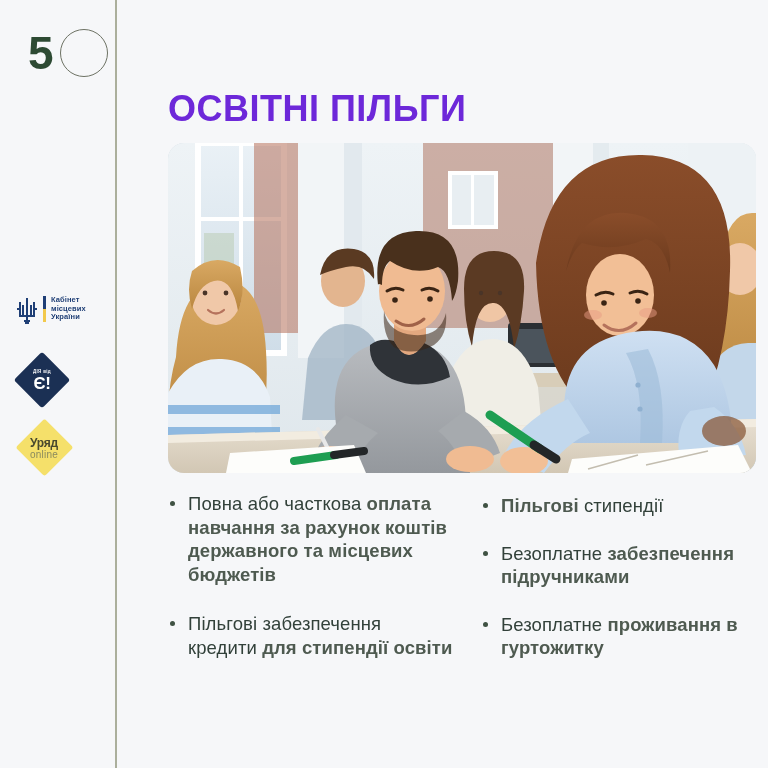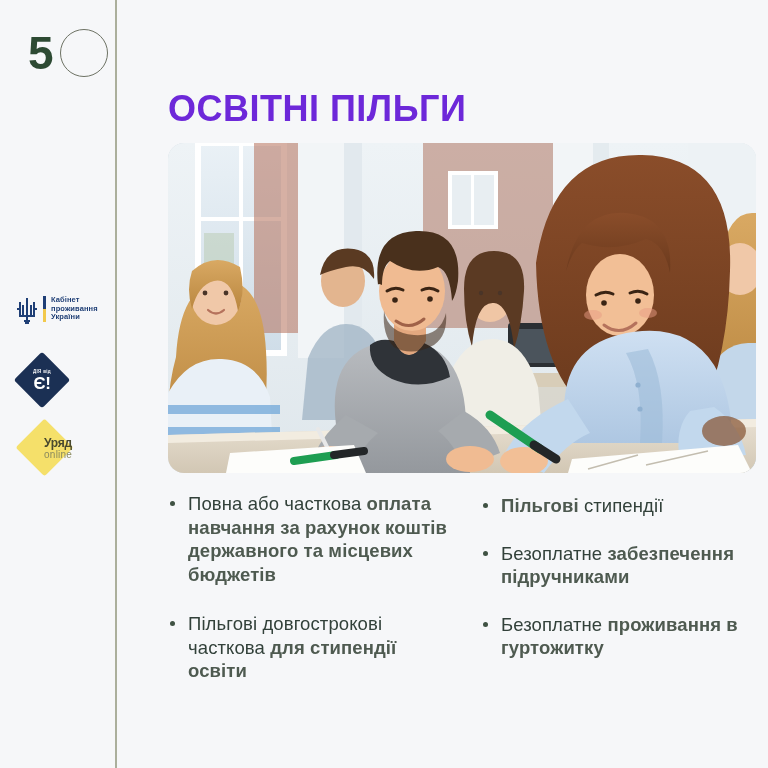--- a/index.html
+++ b/index.html
@@ -160,21 +160,21 @@
     width: 41px; height: 41px;
     background: #f5e06a;
     transform: rotate(45deg);
     border-radius: 3px;
   }
   .uryad-inner {
     position: absolute;
     inset: 0;
     display: flex;
     flex-direction: column;
-    align-items: flex-end;
+    align-items: center;
     justify-content: center;
     color: #4a4a2e;
   }
   .uryad-main {
     font-size: 12px;
     font-weight: 700;
     line-height: 13px;
     letter-spacing: -.2px;
   }
   .uryad-sub {
@@ -286,21 +286,21 @@
             <path d="M8 24 h6 v2 h-6 z"></path>
             <path d="M9 26 h4 v2 h-4 z"></path>
           </g>
         </svg>
         <div class="gov-bars">
             <i></i>
             <i></i>
           </div>
         <div class="gov-text">
           <div>Кабінет</div>
-          <div>проживання</div>
+          <div>місцевих</div>
           <div>України</div>
         </div>
       </div>
 
       <div class="logo-diia">
         <div class="diia-diamond"></div>
         <div class="diia-inner">
           <div class="diia-top">ДІЯ від</div>
           <div class="diia-main">Є!</div>
         </div>
@@ -490,21 +490,21 @@
 
       <div class="col left">
 
         <div class="bullet">
           <span class="dot"></span>
           <b>Повна або часткова</b><span class="reg"> оплата навчання за рахунок коштів державного та місцевих бюджетів</span>
         </div>
 
         <div class="bullet">
           <span class="dot"></span>
-          <b>Пільгові довгострокові часткова</b><span class="reg"> для стипендії освіти</span>
+          <b>Пільгові забезпечення кредити</b><span class="reg"> для стипендії освіти</span>
         </div>
 
       </div>
 
       <div class="col right">
 
         <div class="bullet">
           <span class="dot"></span>
           <span class="reg">Пільгові </span><b>стипендії</b><span class="reg"></span>
         </div>

